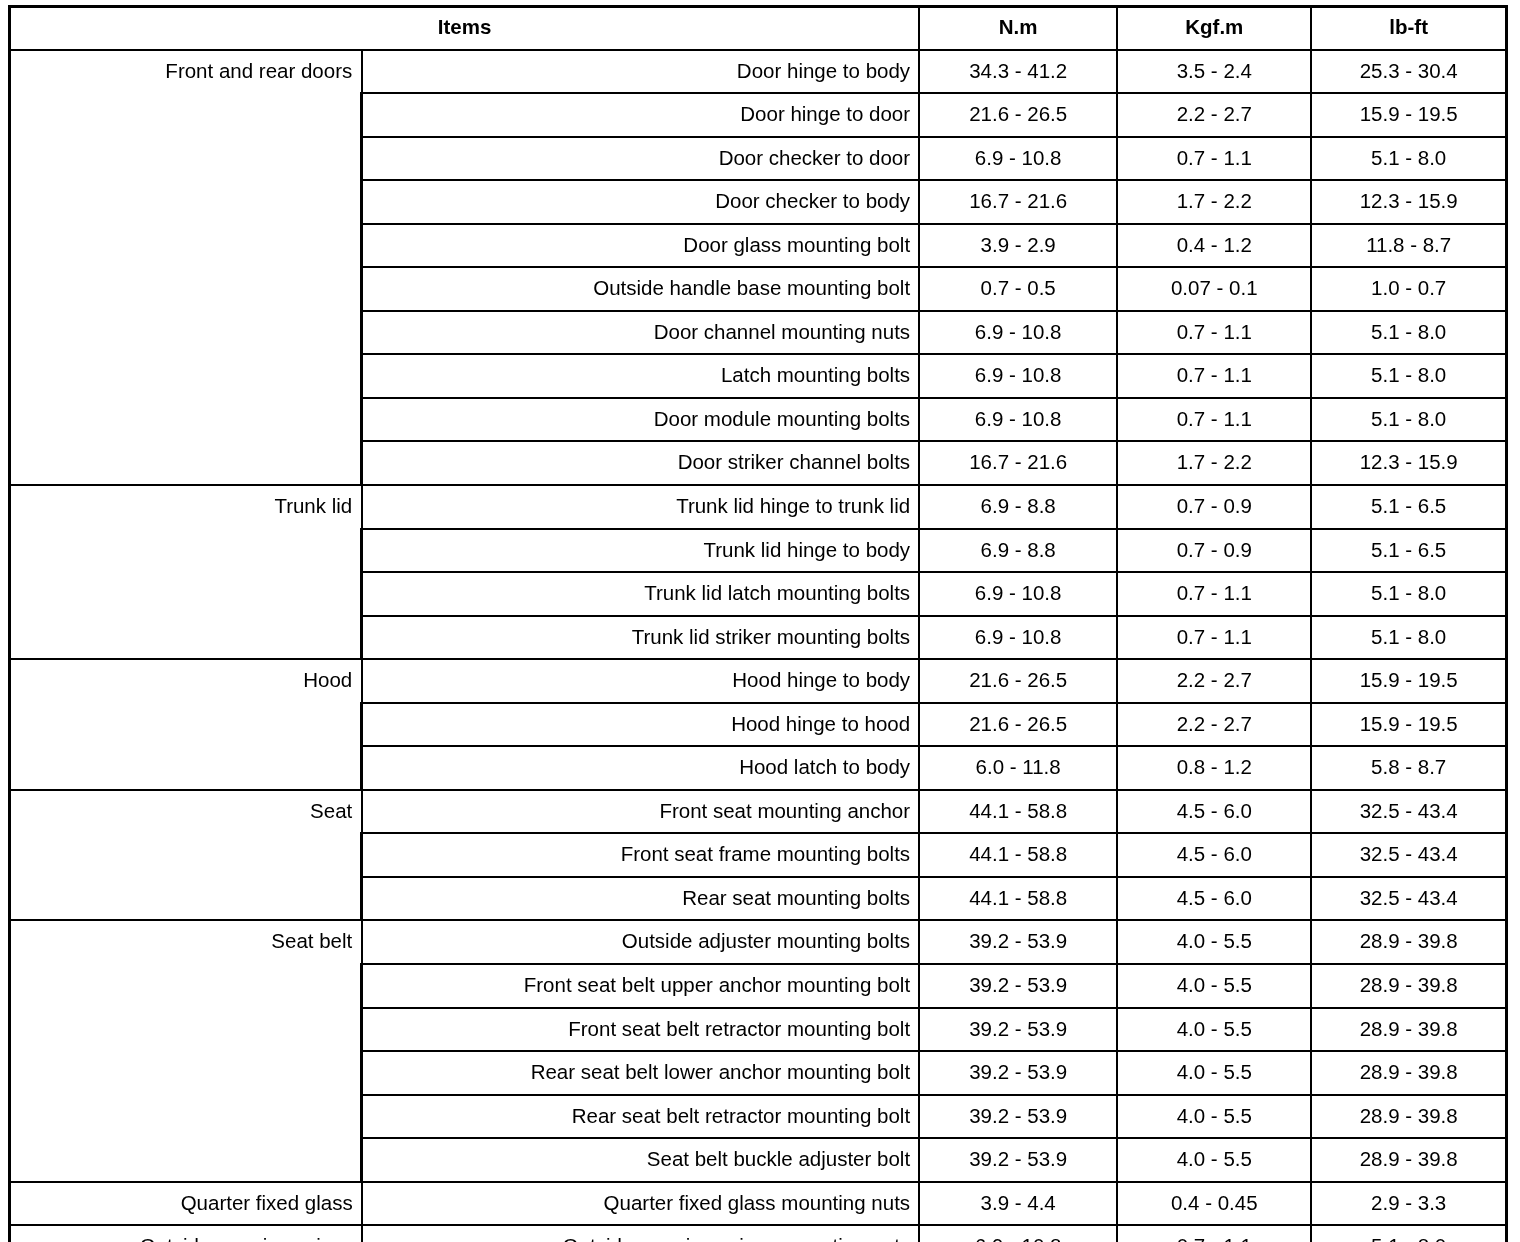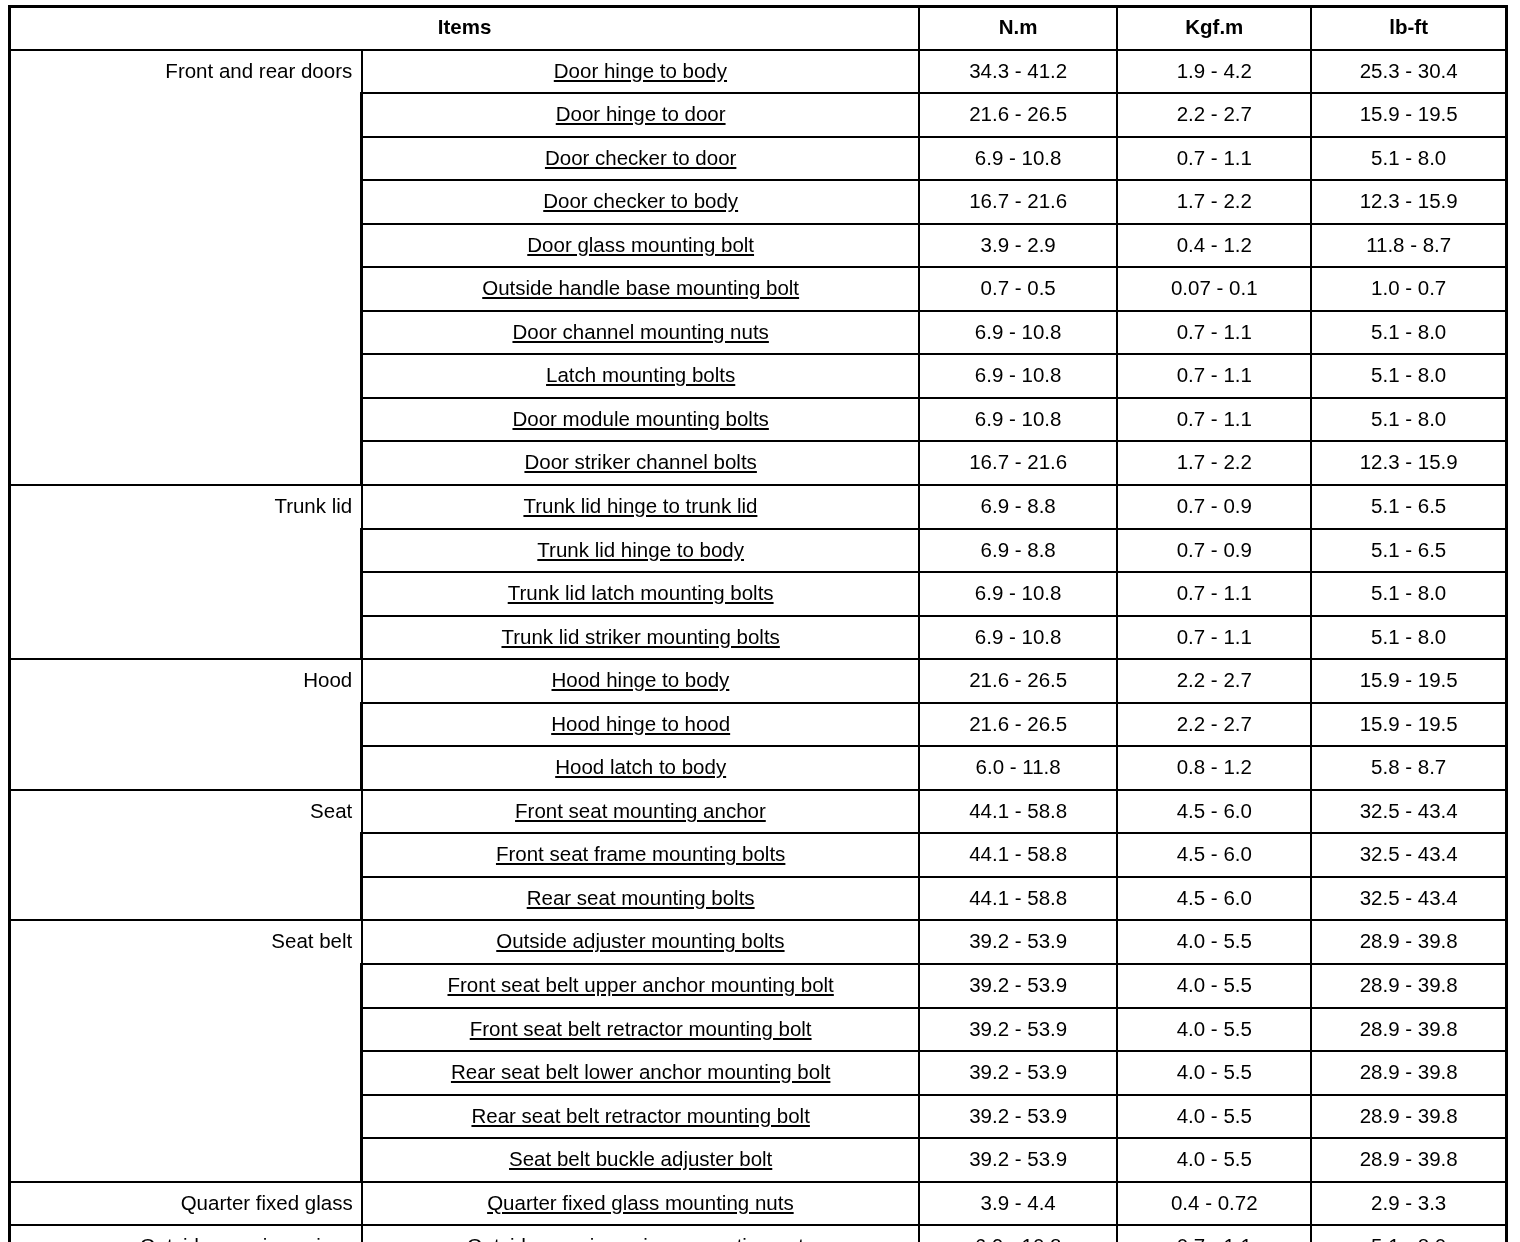--- a/index.html
+++ b/index.html
@@ -44,22 +44,21 @@
     font-weight: bold;
     text-align: center;
     padding-top: 8px;
     padding-bottom: 10px;
   }
   td.group {
     text-align: right;
     vertical-align: top;
   }
   td.item {
-    text-align: center;
-    text-decoration: underline;
+    text-align: right;
   }
   td.val {
     text-align: center;
   }
   
   table.spec tr > *:first-child { border-left: 3px solid #000; }
   table.spec tr > *:last-child { border-right: 3px solid #000; }
   table.spec thead tr > * { border-top: 3px solid #000; }
   table.spec tbody tr:last-child > * { border-bottom: 3px solid #000; }
 </style>
@@ -81,21 +80,21 @@
         <th>N.m</th>
         <th>Kgf.m</th>
         <th>lb-ft</th>
       </tr>
     </thead>
     <tbody id="tbody">
         <tr>
           <td class="group" rowspan="10">Front and rear doors</td>
           <td class="item">Door hinge to body</td>
           <td class="val">34.3 - 41.2</td>
-          <td class="val">1.9 - 4.2</td>
+          <td class="val">3.5 - 2.4</td>
           <td class="val">25.3 - 30.4</td>
         </tr>
         <tr>
           <td class="item">Door hinge to door</td>
           <td class="val">21.6 - 26.5</td>
           <td class="val">2.2 - 2.7</td>
           <td class="val">15.9 - 19.5</td>
         </tr>
         <tr>
           <td class="item">Door checker to door</td>
@@ -242,21 +241,21 @@
         <tr>
           <td class="item">Seat belt buckle adjuster bolt</td>
           <td class="val">39.2 - 53.9</td>
           <td class="val">4.0 - 5.5</td>
           <td class="val">28.9 - 39.8</td>
         </tr>
         <tr>
           <td class="group" rowspan="1">Quarter fixed glass</td>
           <td class="item">Quarter fixed glass mounting nuts</td>
           <td class="val">3.9 - 4.4</td>
-          <td class="val">0.4 - 0.72</td>
+          <td class="val">0.4 - 0.45</td>
           <td class="val">2.9 - 3.3</td>
         </tr>
         <tr>
           <td class="group" rowspan="1">Outside rearview mirror</td>
           <td class="item">Outside rearview mirror mounting nuts</td>
           <td class="val">6.9 - 10.8</td>
           <td class="val">0.7 - 1.1</td>
           <td class="val">5.1 - 8.0</td>
         </tr>
       </tbody>

